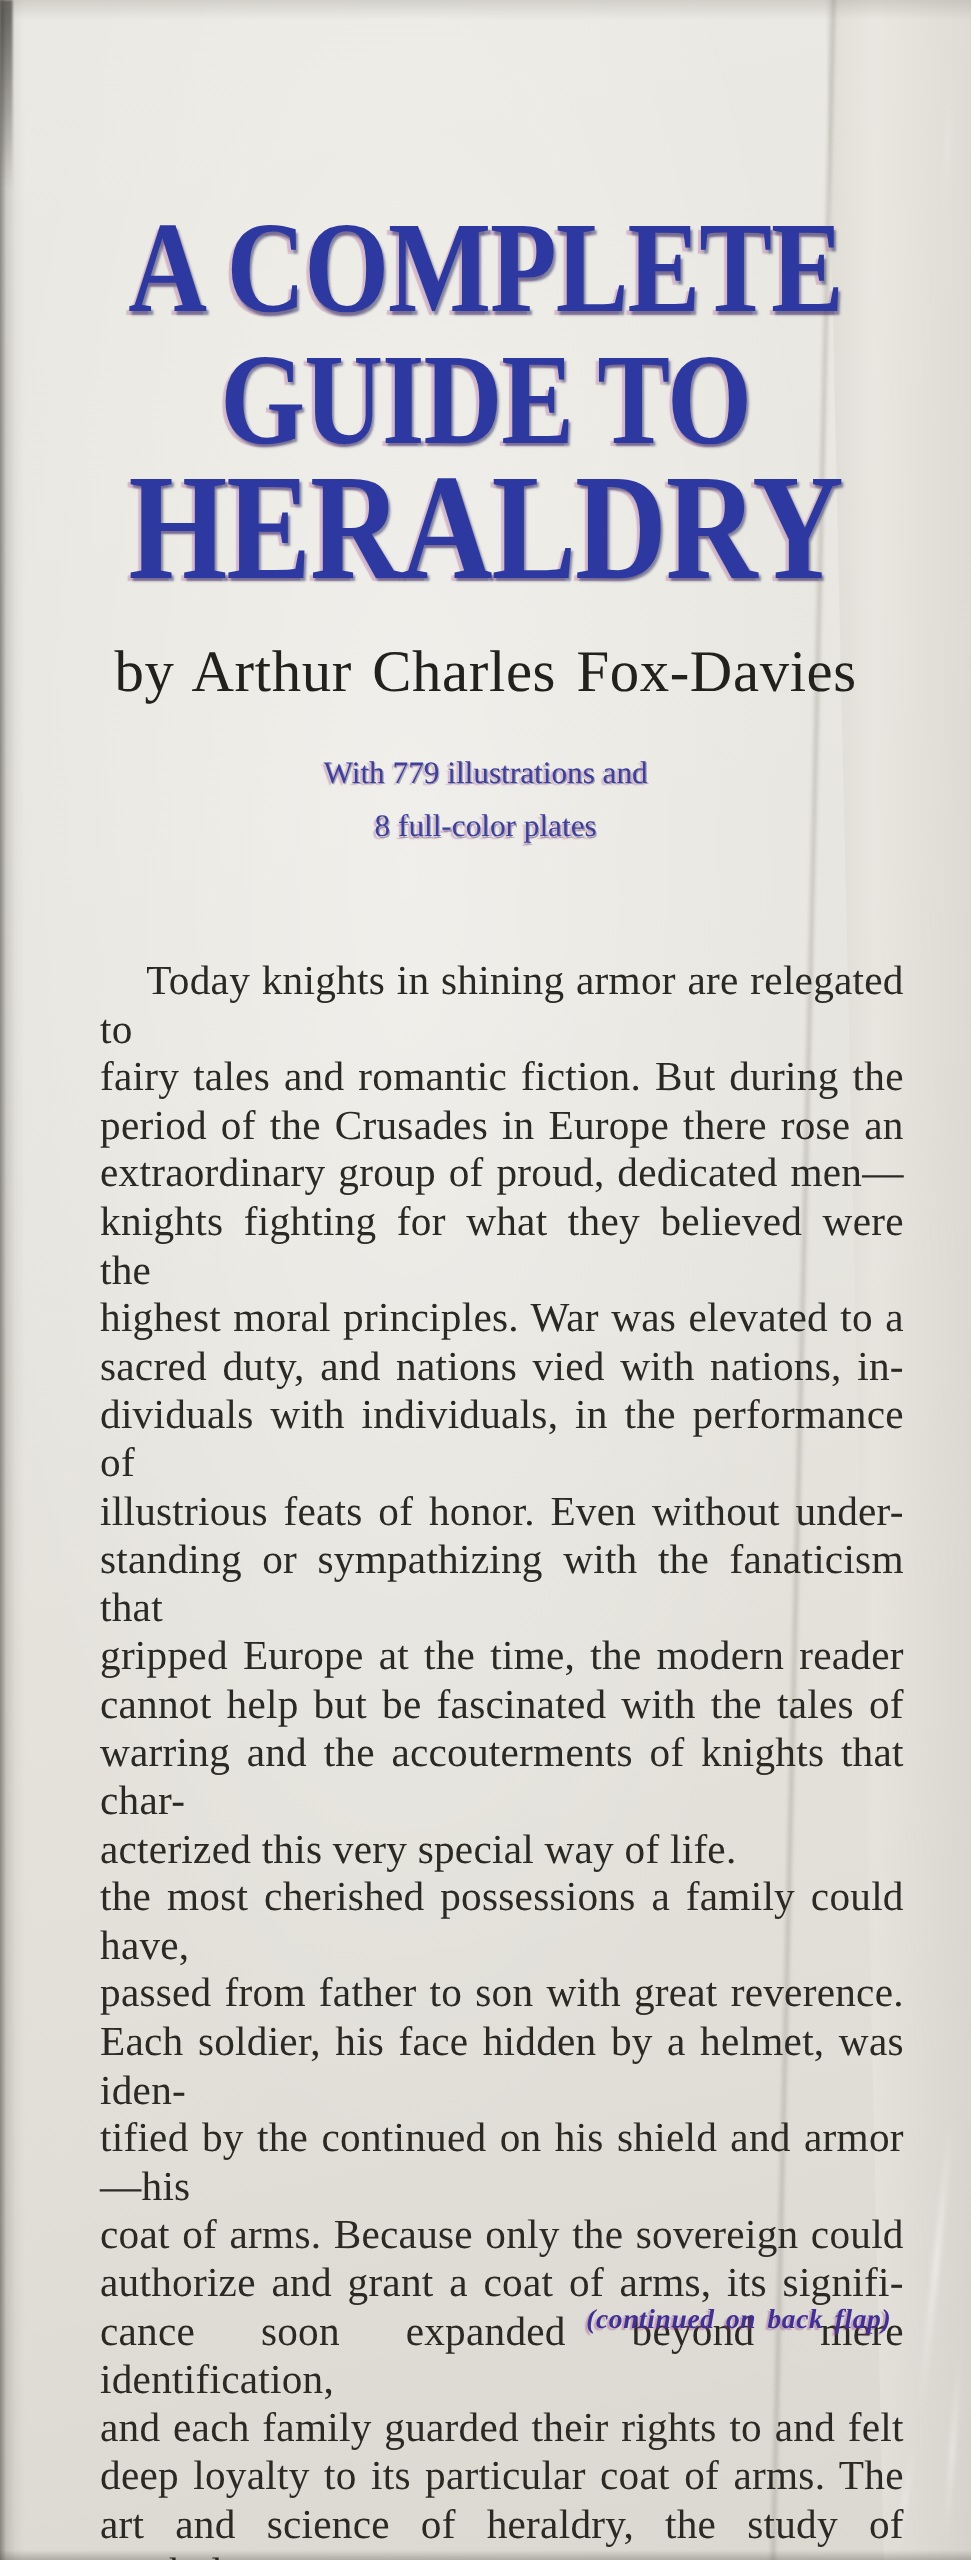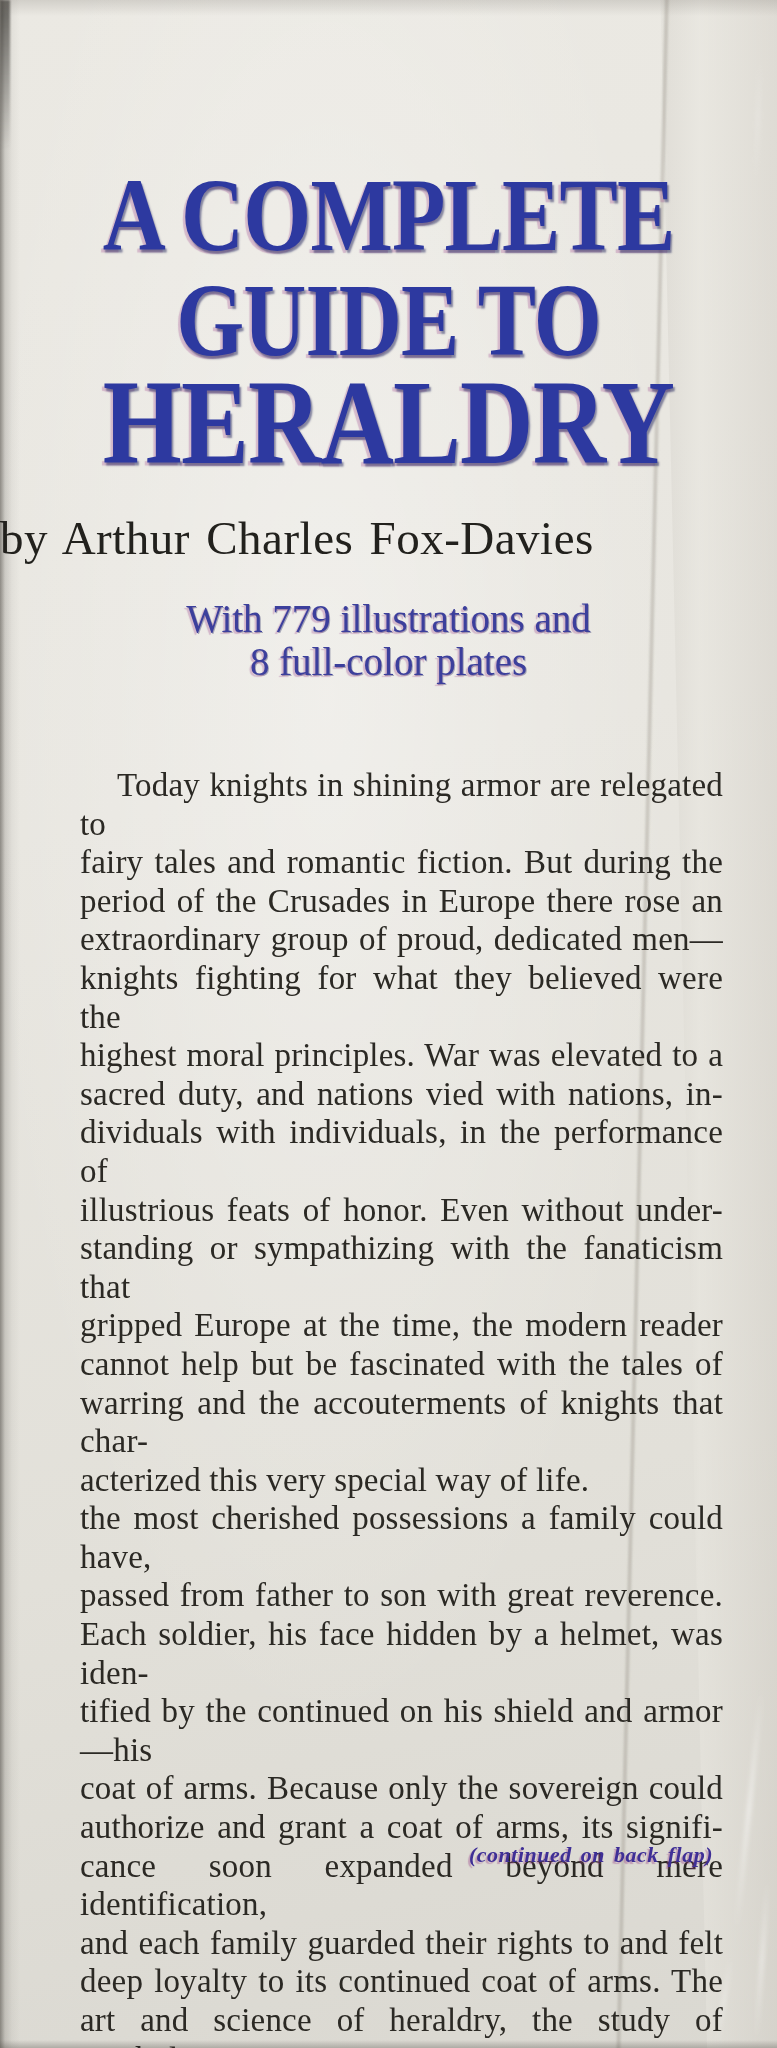--- a/index.html
+++ b/index.html
@@ -65,27 +65,27 @@
     position:absolute;left:0;width:777px;text-align:center;
     font-weight:bold;color:#2d39a0;
     letter-spacing:-1px;white-space:nowrap;
     text-shadow:2px 3px 2px rgba(28,30,88,0.50), -3px 3px 1px rgba(152,58,134,0.28);
   }
   .title-1{top:163px;font-size:104px;line-height:104px;transform:scaleX(0.84);}
   .title-2{top:268px;font-size:104px;line-height:104px;transform:scaleX(0.84);}
   .title-3{top:362px;font-size:121px;line-height:121px;transform:scaleX(0.84);}
 
   .author{
-    position:absolute;left:0;top:511px;width:777px;
+    position:absolute;left:0;top:511px;width:777px;text-align:center;
     font-size:47px;line-height:54px;color:#22211d;
     letter-spacing:0.5px;word-spacing:4px;white-space:nowrap;
   }
   .subtitle{
     position:absolute;left:0;top:598px;width:777px;text-align:center;
-    font-size:39px;line-height:42.5px;color:#3c3f9c;
+    font-size:25px;line-height:42.5px;color:#3c3f9c;
     text-shadow:-2px 2px 1px rgba(150,60,135,0.30), 1px 1px 0 rgba(30,32,90,0.35);
   }
   .body-text{
     position:absolute;left:80px;top:734px;width:643px;
     font-size:33px;line-height:38.6px;color:#2b2924;
     letter-spacing:0.2px;
   }
   .pline{text-align:justify;text-align-last:justify;}
   .pline.last{text-align-last:left;}
   .para .pline.first{text-indent:37px;margin-top:32px;}
@@ -141,18 +141,18 @@
     </div>
   <div class="para">
       <div class="pline">the most cherished possessions a family could have,</div>
       <div class="pline">passed from father to son with great reverence.</div>
       <div class="pline">Each soldier, his face hidden by a helmet, was iden-</div>
       <div class="pline">tified by the continued on his shield and armor—his</div>
       <div class="pline">coat of arms. Because only the sovereign could</div>
       <div class="pline">authorize and grant a coat of arms, its signifi-</div>
       <div class="pline">cance soon expanded beyond mere identification,</div>
       <div class="pline">and each family guarded their rights to and felt</div>
-      <div class="pline">deep loyalty to its continued coat of arms. The</div>
+      <div class="pline">deep loyalty to its particular coat of arms. The</div>
       <div class="pline">art and science of heraldry, the study of symbols,</div>
     </div>
 </div>
 
 <div class="footer-note">(continued on back flap)</div>
 
 </body></html>

